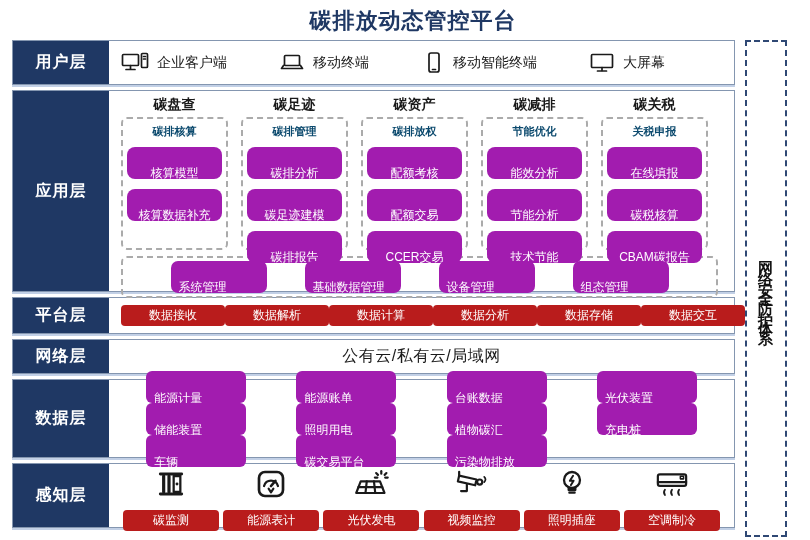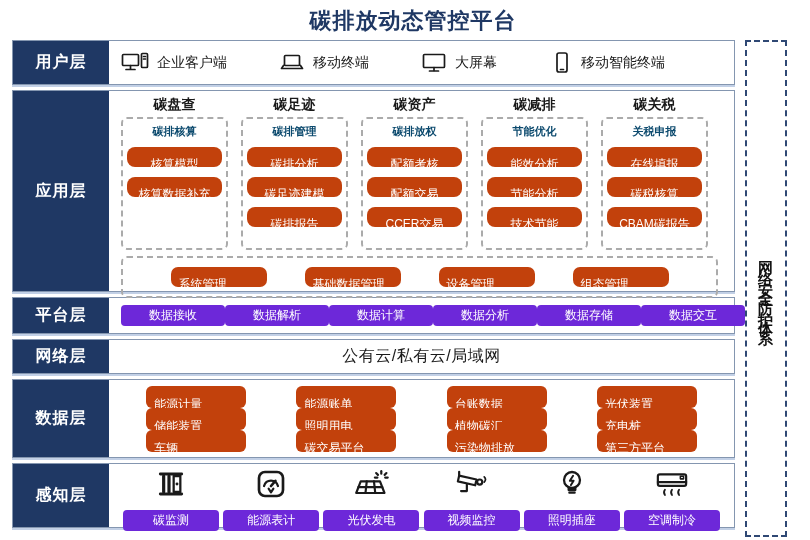--- a/index.html
+++ b/index.html
@@ -28,32 +28,32 @@
 
   
   .row-app { height:202px; }
   .app-content { padding:5px 16px 6px 12px; }
   .app-cols { display:flex; gap:13px; }
   .app-col { width:107px; }
   .col-title { text-align:center; font-size:14px; font-weight:bold; color:#1a1a1a; margin-bottom:3px; }
   .col-box { border:2px dashed #ABABAB; border-radius:6px; height:133px;
     padding:4px 4px 0; text-align:center; }
   .col-subtitle { font-size:11px; font-weight:bold; color:#0c4a6e; margin:1px 0 8px; }
-  .btn-navy { display:block; margin:0 auto 10px; background:#c2410c; color:#fff;
-    font-size:12px; line-height:20px; height:20px; padding:7px 8px; border-radius:8px;
+  .btn-navy { display:block; margin:0 auto 10px; background:#a21caf; color:#fff;
+    font-size:12px; line-height:20px; height:20px; padding:16px 8px; border-radius:8px;
     min-width:86px; white-space:nowrap; }
   .mgmt-box { margin-top:6px; border:2px dashed #ABABAB; border-radius:6px; height:42px;
     display:flex; align-items:center; justify-content:center; gap:38px; }
   .mgmt-box .btn-navy { margin:0; min-width:96px; border-radius:7px; }
 
   
   .row-platform { height:37px; }
   .platform-content { display:grid; grid-template-columns:repeat(6,1fr);
     align-items:center; justify-items:center; padding:0 12px; height:100%; }
-  .btn-yellow { background:#6d28d9; color:#fff; font-size:12px; line-height:21px;
+  .btn-yellow { background:#b91c1c; color:#fff; font-size:12px; line-height:21px;
     height:21px; border-radius:4px; text-align:center; width:104px; white-space:nowrap; }
 
   
   .row-network { height:35px; }
   .network-content { display:flex; align-items:center; justify-content:center; height:100%;
     font-size:16px; color:#1a1a1a; letter-spacing:.5px; }
 
   
   .row-data { height:79px; }
   .data-content { display:grid; grid-template-columns:repeat(4,1fr);
@@ -103,36 +103,36 @@
           <span>
             <svg class="icon" width="26" height="24" viewBox="0 0 26 24">
                 <rect x="5.5" y="4.5" width="15" height="10" rx="1"></rect>
                 <path d="M4.5,14.5 L2.5,17.5 L23.5,17.5 L21.5,14.5"></path>
               </svg>
           </span>
           <span class="device-label">移动终端</span>
         </div>
         <div class="device">
           <span>
+            <svg class="icon" width="24" height="24" viewBox="0 0 24 24">
+                <rect x="8" y="2" width="10" height="19" rx="2"></rect>
+                <line x1="11.5" y1="18.5" x2="14.5" y2="18.5"></line>
+              </svg>
+          </span>
+          <span class="device-label">移动智能终端</span>
+        </div>
+        <div class="device">
+          <span>
             <svg class="icon" width="26" height="24" viewBox="0 0 26 24">
                 <rect x="2.5" y="3.5" width="21" height="13" rx="1"></rect>
                 <line x1="13" y1="16.5" x2="13" y2="19.5"></line>
                 <line x1="8.5" y1="20" x2="17.5" y2="20"></line>
               </svg>
           </span>
           <span class="device-label">大屏幕</span>
-        </div>
-        <div class="device">
-          <span>
-            <svg class="icon" width="24" height="24" viewBox="0 0 24 24">
-                <rect x="8" y="2" width="10" height="19" rx="2"></rect>
-                <line x1="11.5" y1="18.5" x2="14.5" y2="18.5"></line>
-              </svg>
-          </span>
-          <span class="device-label">移动智能终端</span>
         </div>
       </div>
     </div>
 
     <div class="row row-app">
       <div class="layer-label">应用层</div>
       <div class="row-content app-content">
         <div class="app-cols">
 
           <div class="app-col">
@@ -219,21 +219,20 @@
         <span class="btn-navy">能源账单</span>
         <span class="btn-navy">台账数据</span>
         <span class="btn-navy">光伏装置</span>
         <span class="btn-navy">储能装置</span>
         <span class="btn-navy">照明用电</span>
         <span class="btn-navy">植物碳汇</span>
         <span class="btn-navy">充电桩</span>
         <span class="btn-navy">车辆</span>
         <span class="btn-navy">碳交易平台</span>
         <span class="btn-navy">污染物排放</span>
-        <span class="btn-navy">第三方平台</span>
       </div>
     </div>
 
     <div class="row row-perception">
       <div class="layer-label">感知层</div>
       <div class="row-content sense-content">
 
         <div class="sense-item">
           <span>
             <svg class="icon" width="34" height="32" viewBox="0 0 24 24">

